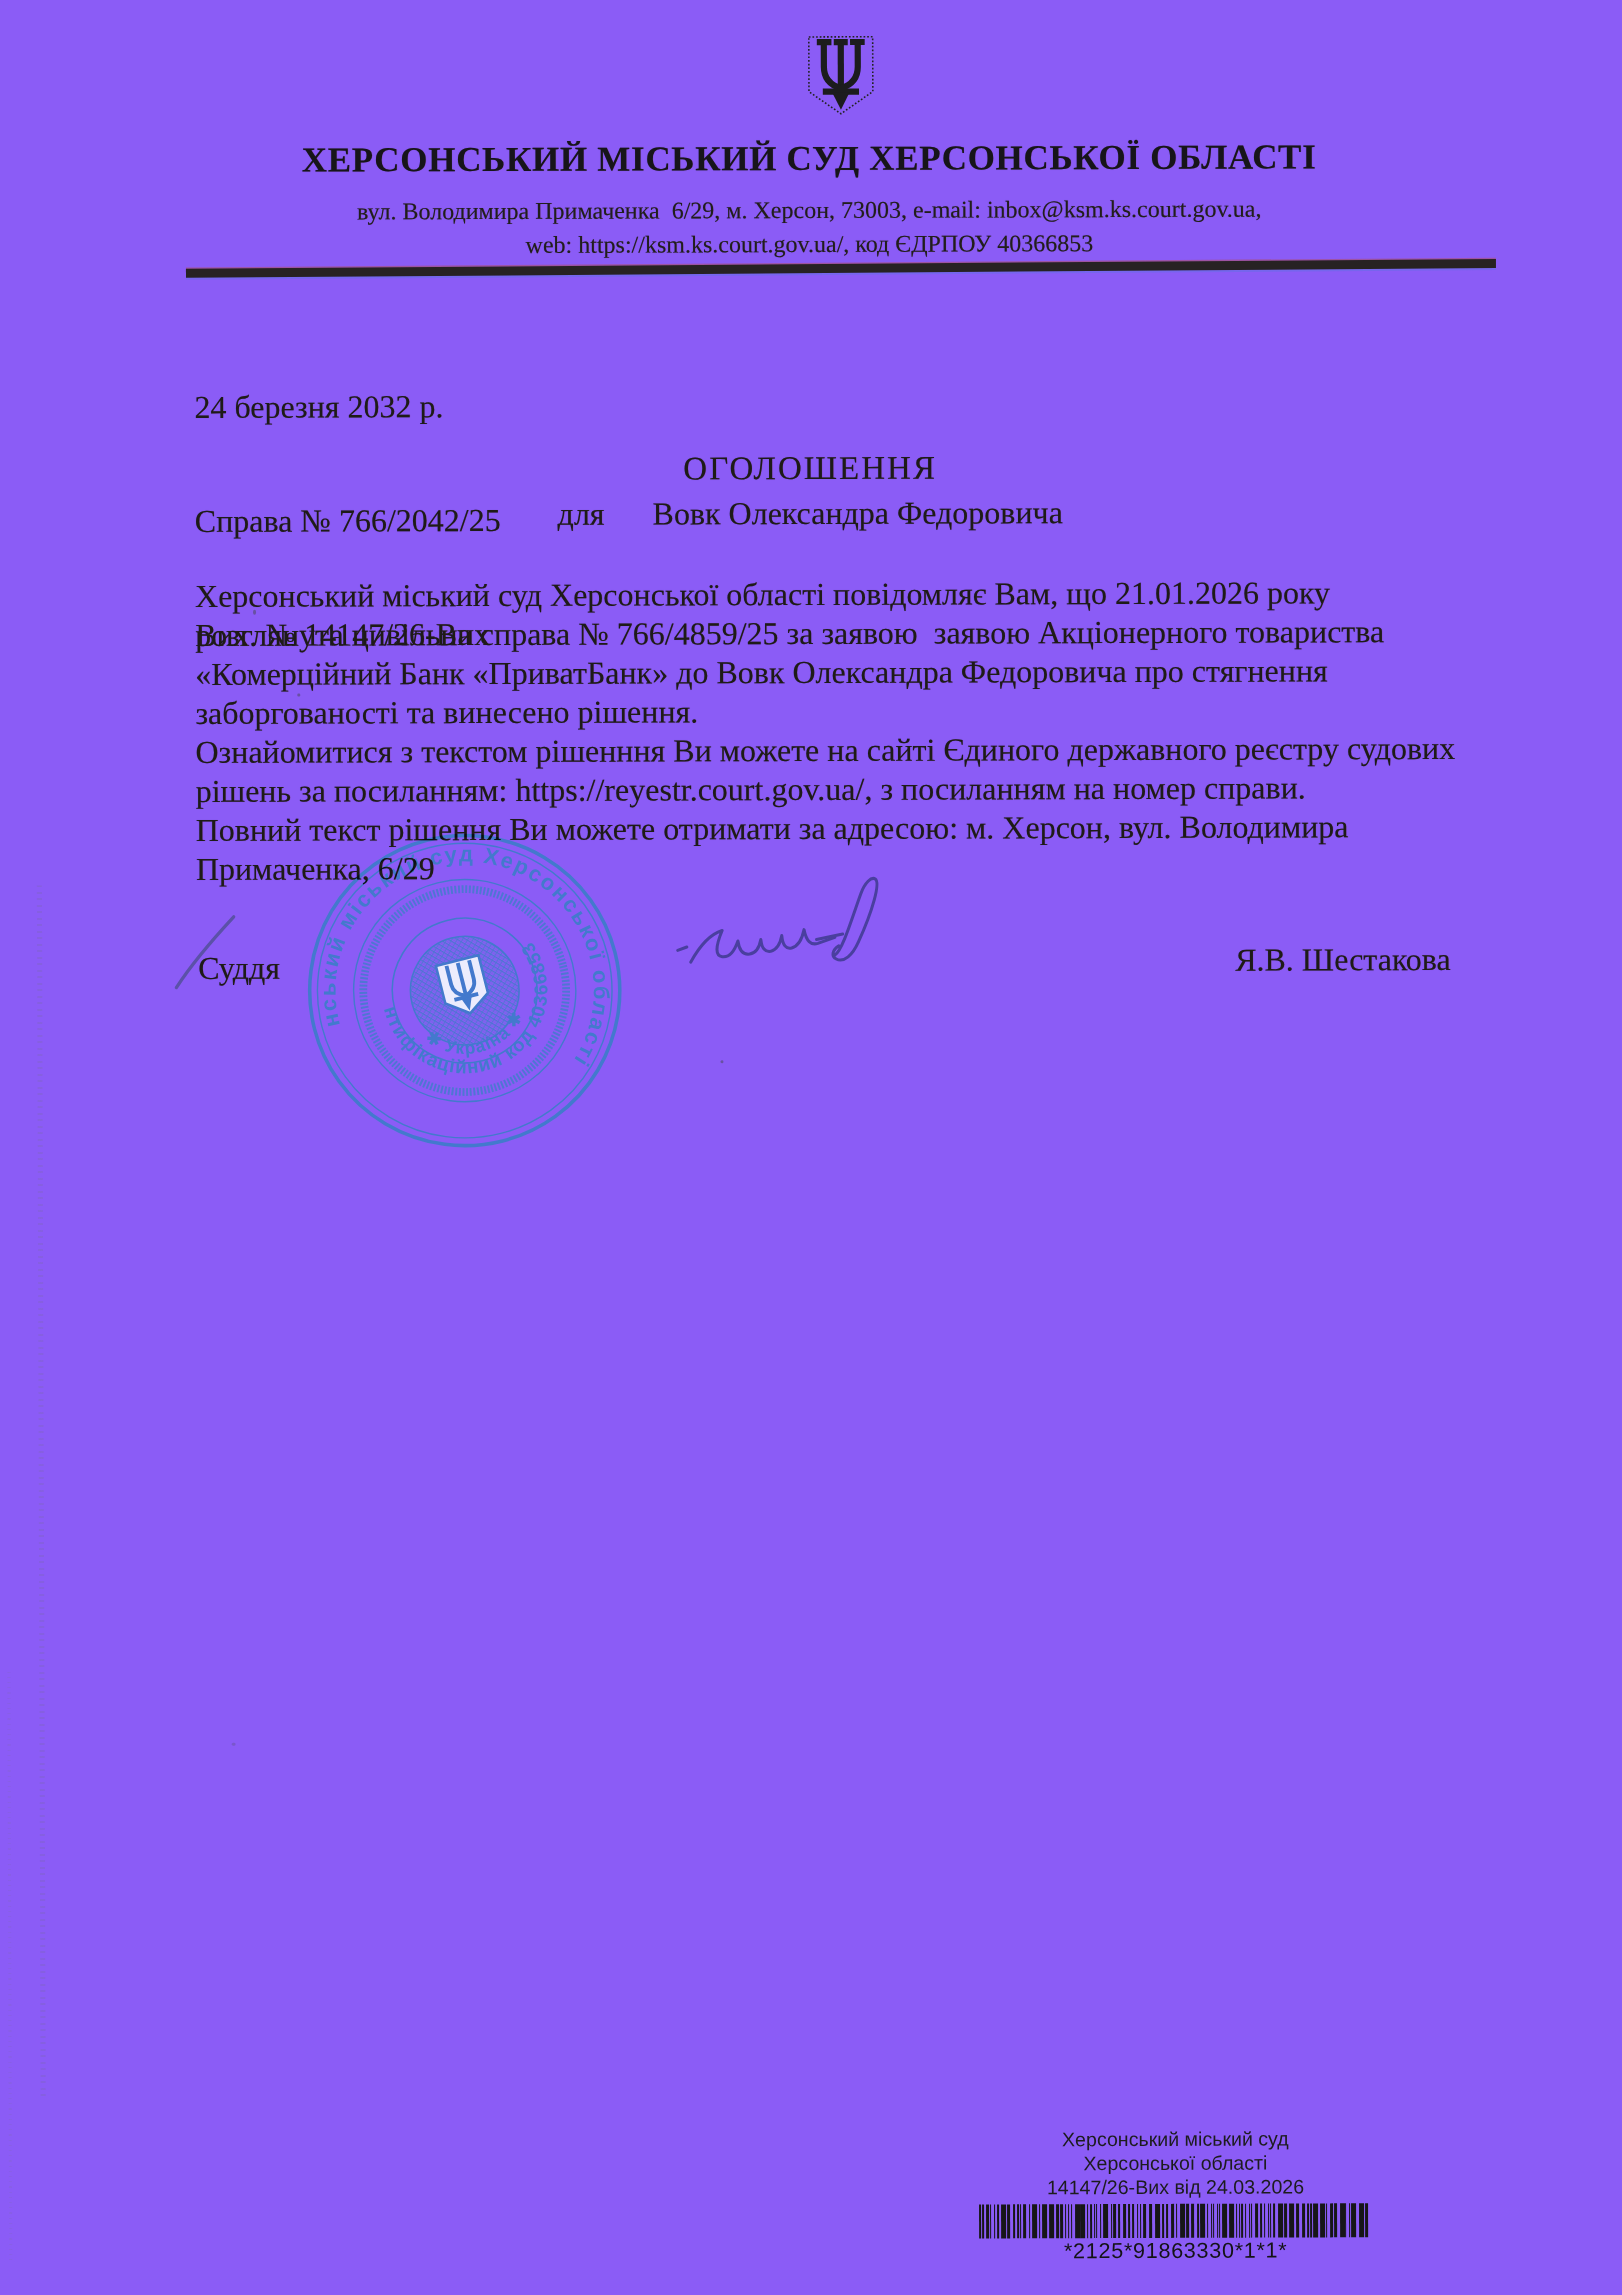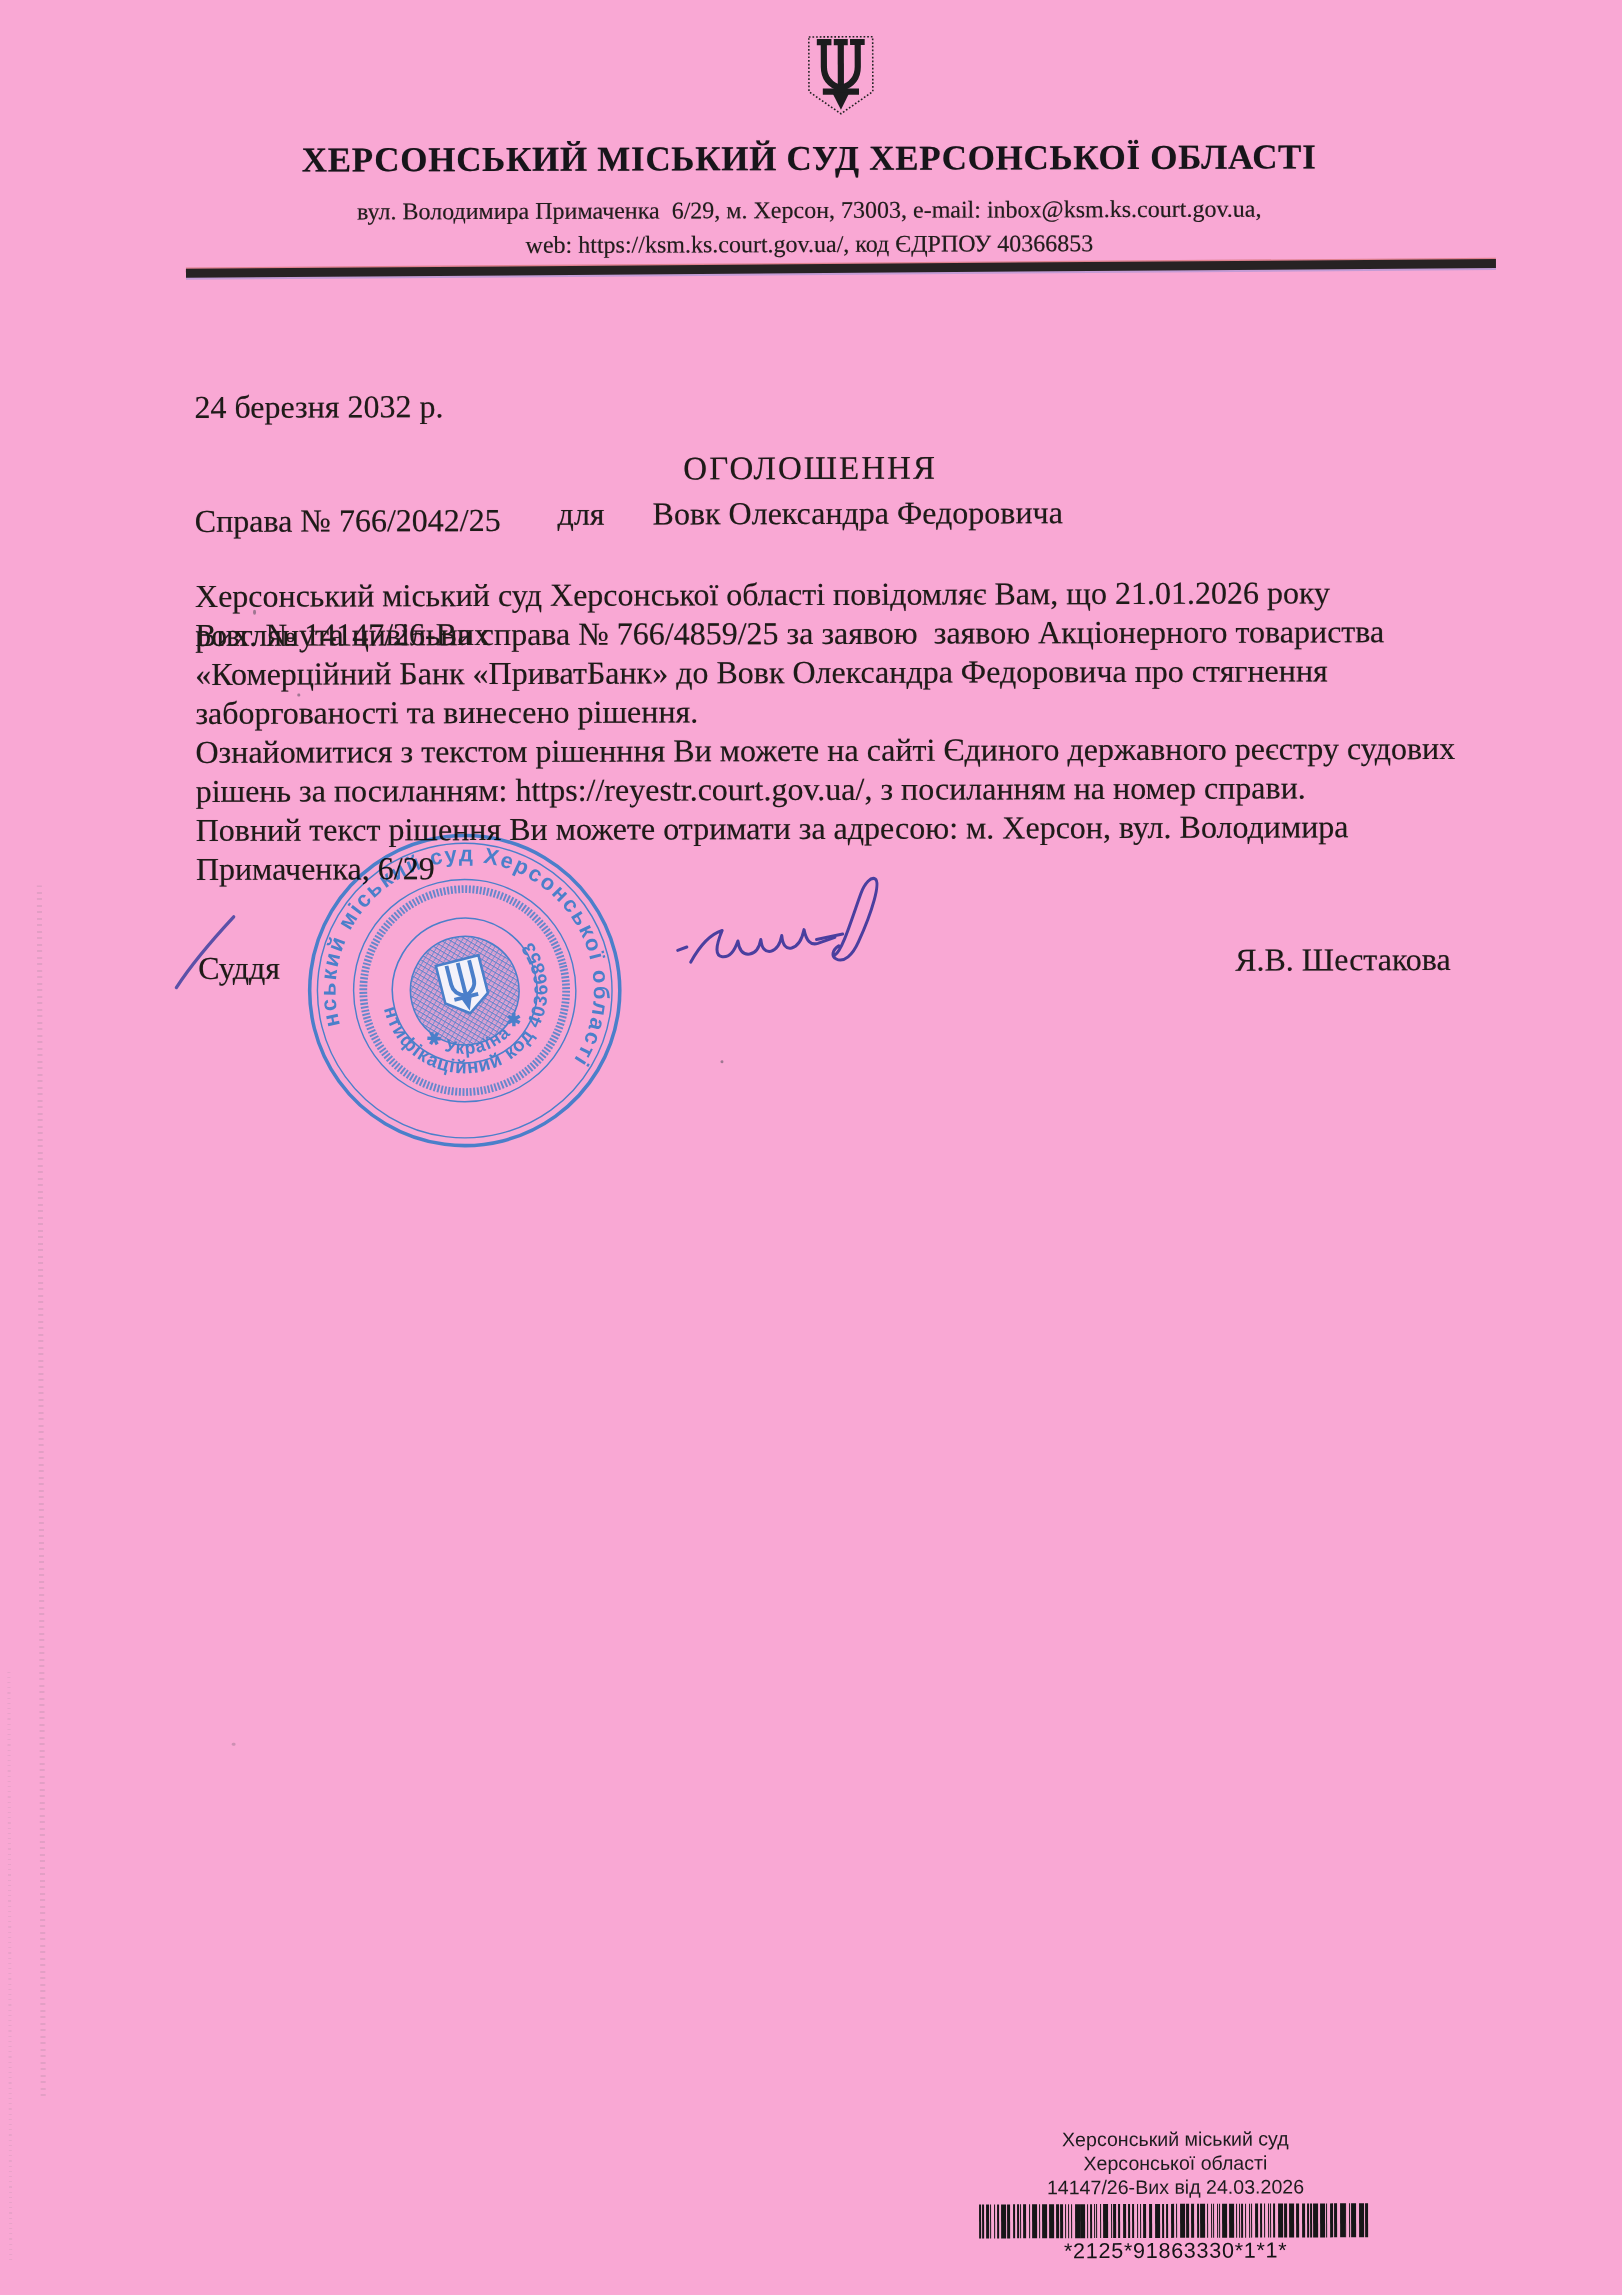--- a/index.html
+++ b/index.html
@@ -1,19 +1,19 @@
 <!DOCTYPE html>
 <html style="--stamp-color: #3d7cc9;font-size:10.5px"><head>
 <meta charset="utf-8">
 <style>
   html,body{margin:0;padding:0;background:#e8e8e6;}
   .page{
     position:relative;
     width:1623px;height:2295px;
-    background:#f9a8d4;
+    background:#8b5cf6;
     overflow:hidden;
     font-family:"Liberation Serif", serif;
     color:#1e1b18;
   }
   .tilt{position:absolute;inset:0;transform:rotate(-0.18deg);transform-origin:50% 40%;}
   .scan-streak{
     position:absolute;left:37px;top:883px;width:4.6px;height:1211px;
     background:repeating-linear-gradient(180deg, rgba(110,112,118,.16) 0 2px, transparent 2px 6.5px);
     pointer-events:none;
   }

